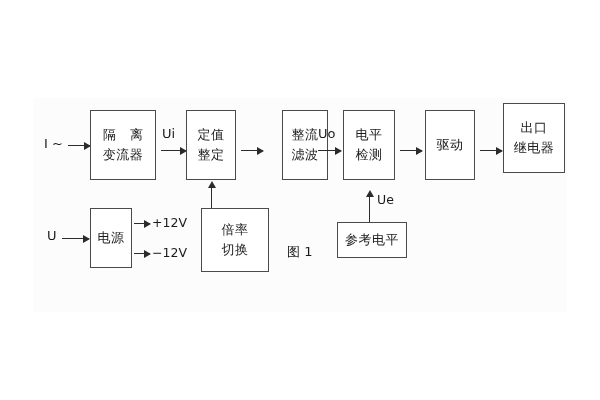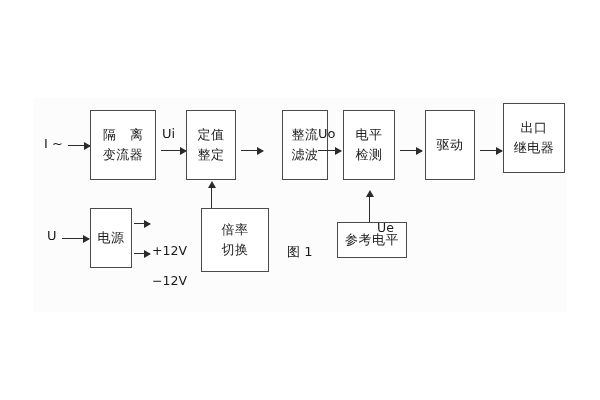--- a/index.html
+++ b/index.html
@@ -49,21 +49,20 @@
   }
 
   .label {
     position: absolute;
     color: #1a1a1a;
     font-size: 13px;
     white-space: nowrap;
   }
   .label.small {
     font-size: 12.5px;
-    margin-top: 28px;
   }
 
   
   .harrow {
     position: absolute;
     height: 1px;
     background: #2b2b2b;
   }
   .harrow::after {
     content: "";

